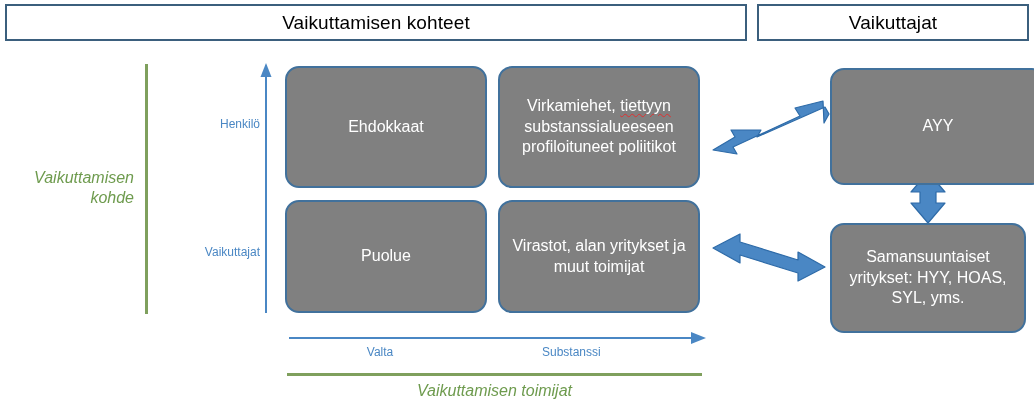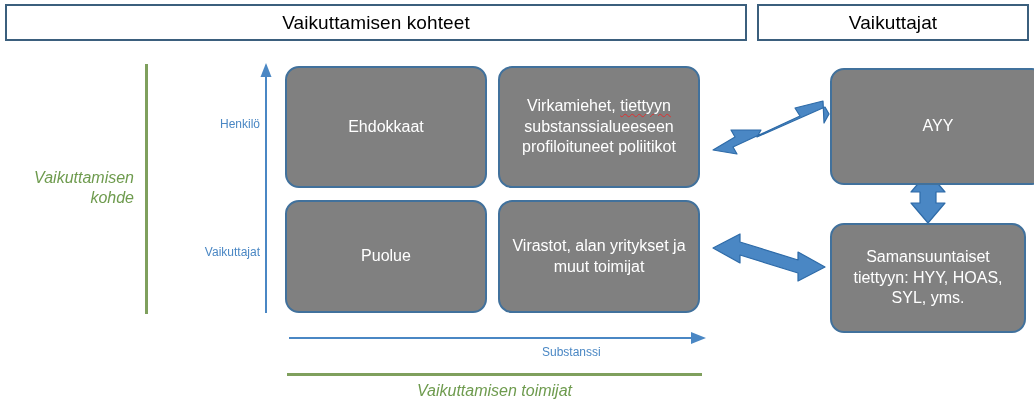--- a/index.html
+++ b/index.html
@@ -162,20 +162,21 @@
   </svg>
 
   <div class="green-label" id="label-kohde">Vaikuttamisen kohde</div>
 
   <div class="green-label" id="label-peruste">Vaikuttamisen toimijat</div>
 
   <div class="blue-label" id="label-henkilo">Henkilö</div>
 
   <div class="blue-label" id="label-organisaatio">Vaikuttajat</div>
 
+  <div class="blue-label" id="label-valta">Valta</div>
 
   <div class="blue-label" id="label-substanssi">Substanssi</div>
 
   <div class="gray-box" id="box-candidates">
     <span>Ehdokkaat</span>
   </div>
 
   <div class="gray-box" id="box-officials">
     <span><span>Virkamiehet, </span><span class="spellcheck">tiettyyn</span><span> substanssialueeseen profiloituneet poliitikot</span></span>
   </div>
@@ -186,16 +187,16 @@
 
   <div class="gray-box" id="box-party">
     <span>Puolue</span>
   </div>
 
   <div class="gray-box" id="box-ayy">
     <span>AYY</span>
   </div>
 
   <div class="gray-box" id="box-interests">
-    <span>Samansuuntaiset tiettyyn: HYY, HOAS, SYL, yms.</span>
+    <span>Samansuuntaiset yritykset: HYY, HOAS, SYL, yms.</span>
   </div>
 
 </div>
 
 </body></html>

